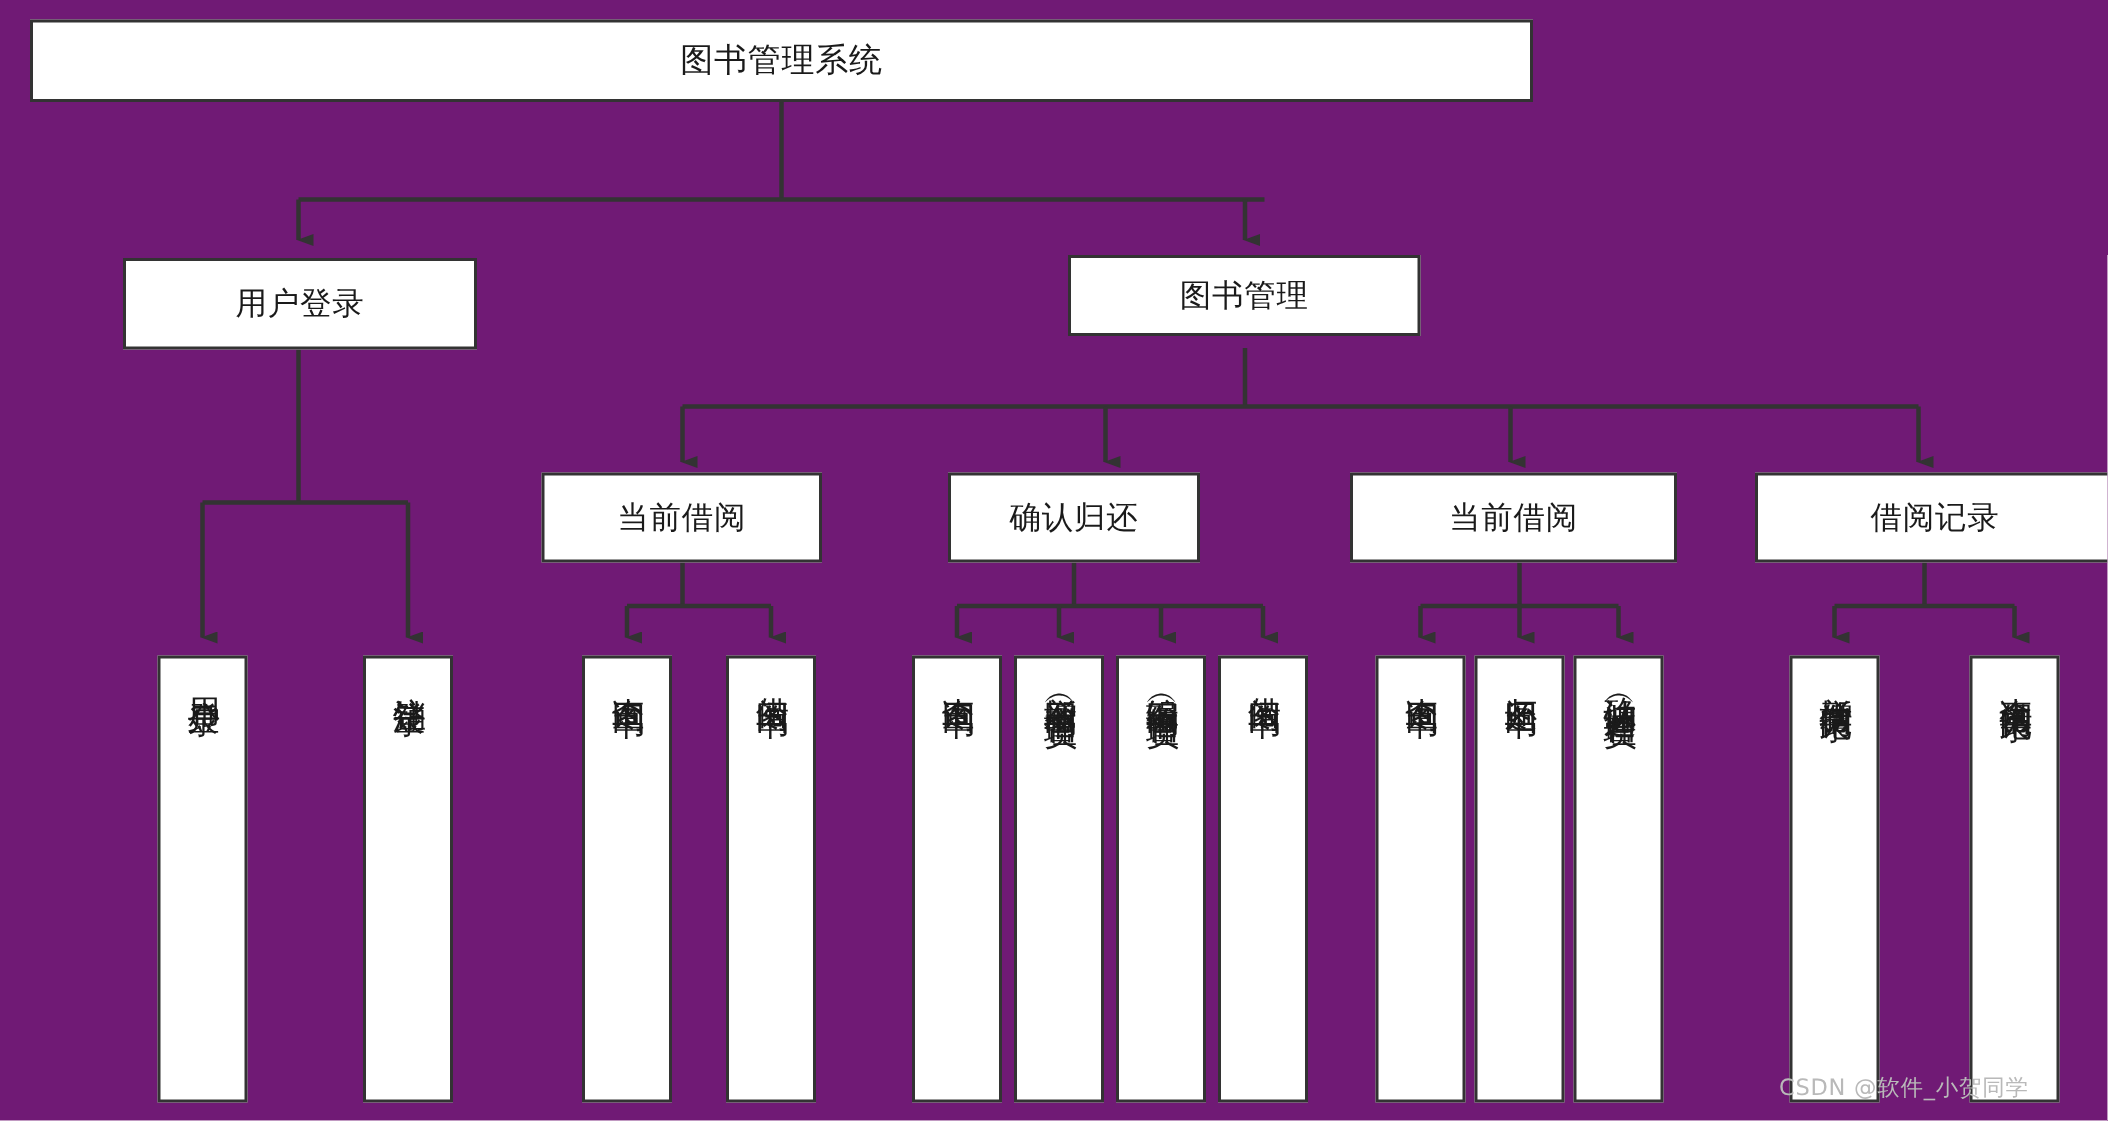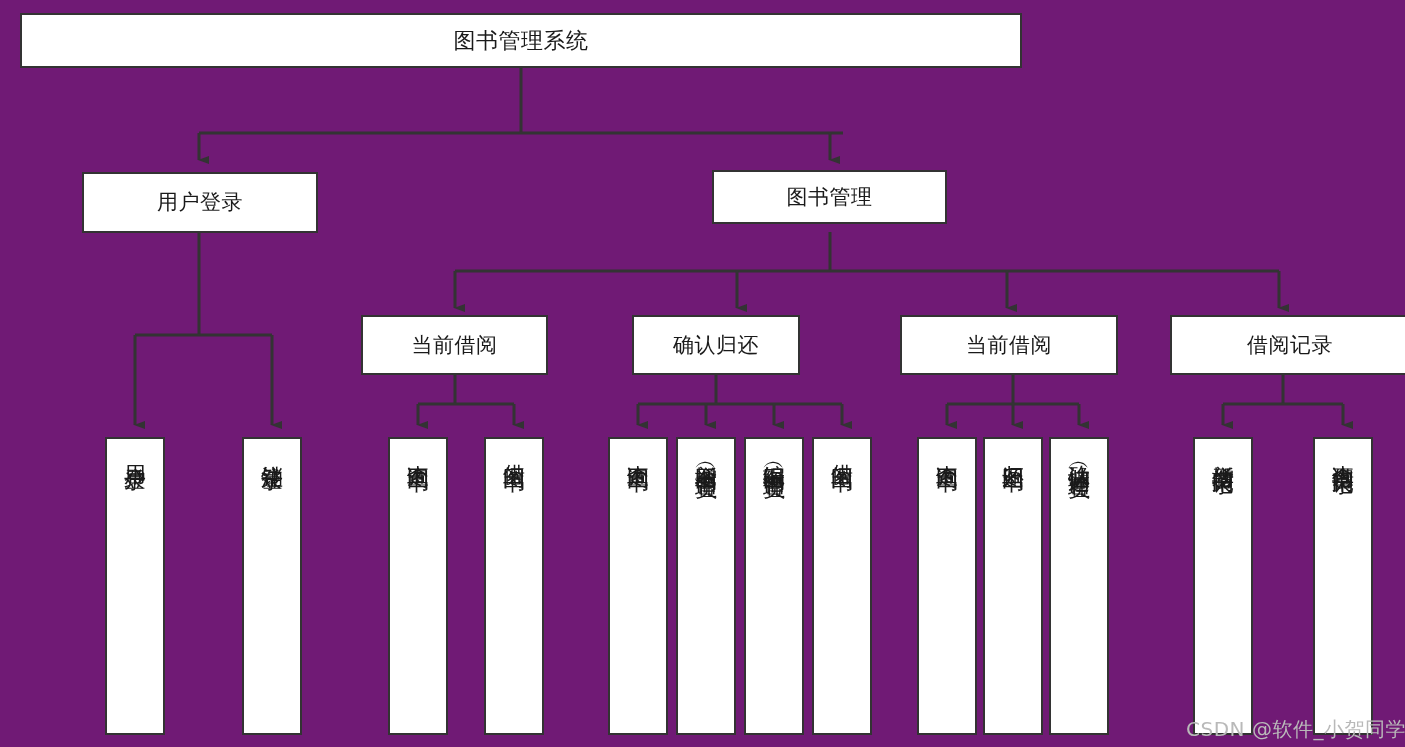--- a/index.html
+++ b/index.html
@@ -56,21 +56,21 @@
     font-size: 22px;
     letter-spacing: 2px;
     line-height: 1;
     white-space: nowrap;
   }
   .node.root .node-label { font-size: 22px; }
   #watermark {
     position: absolute;
     left: 1186px;
     top: 716px;
-    font-size: 20px;
+    font-size: 15px;
     color: #b9b9b9;
     white-space: nowrap;
     letter-spacing: 0.5px;
     pointer-events: none;
   }
 </style>
 </head>
 <body>
 
 <div id="diagram-root">

